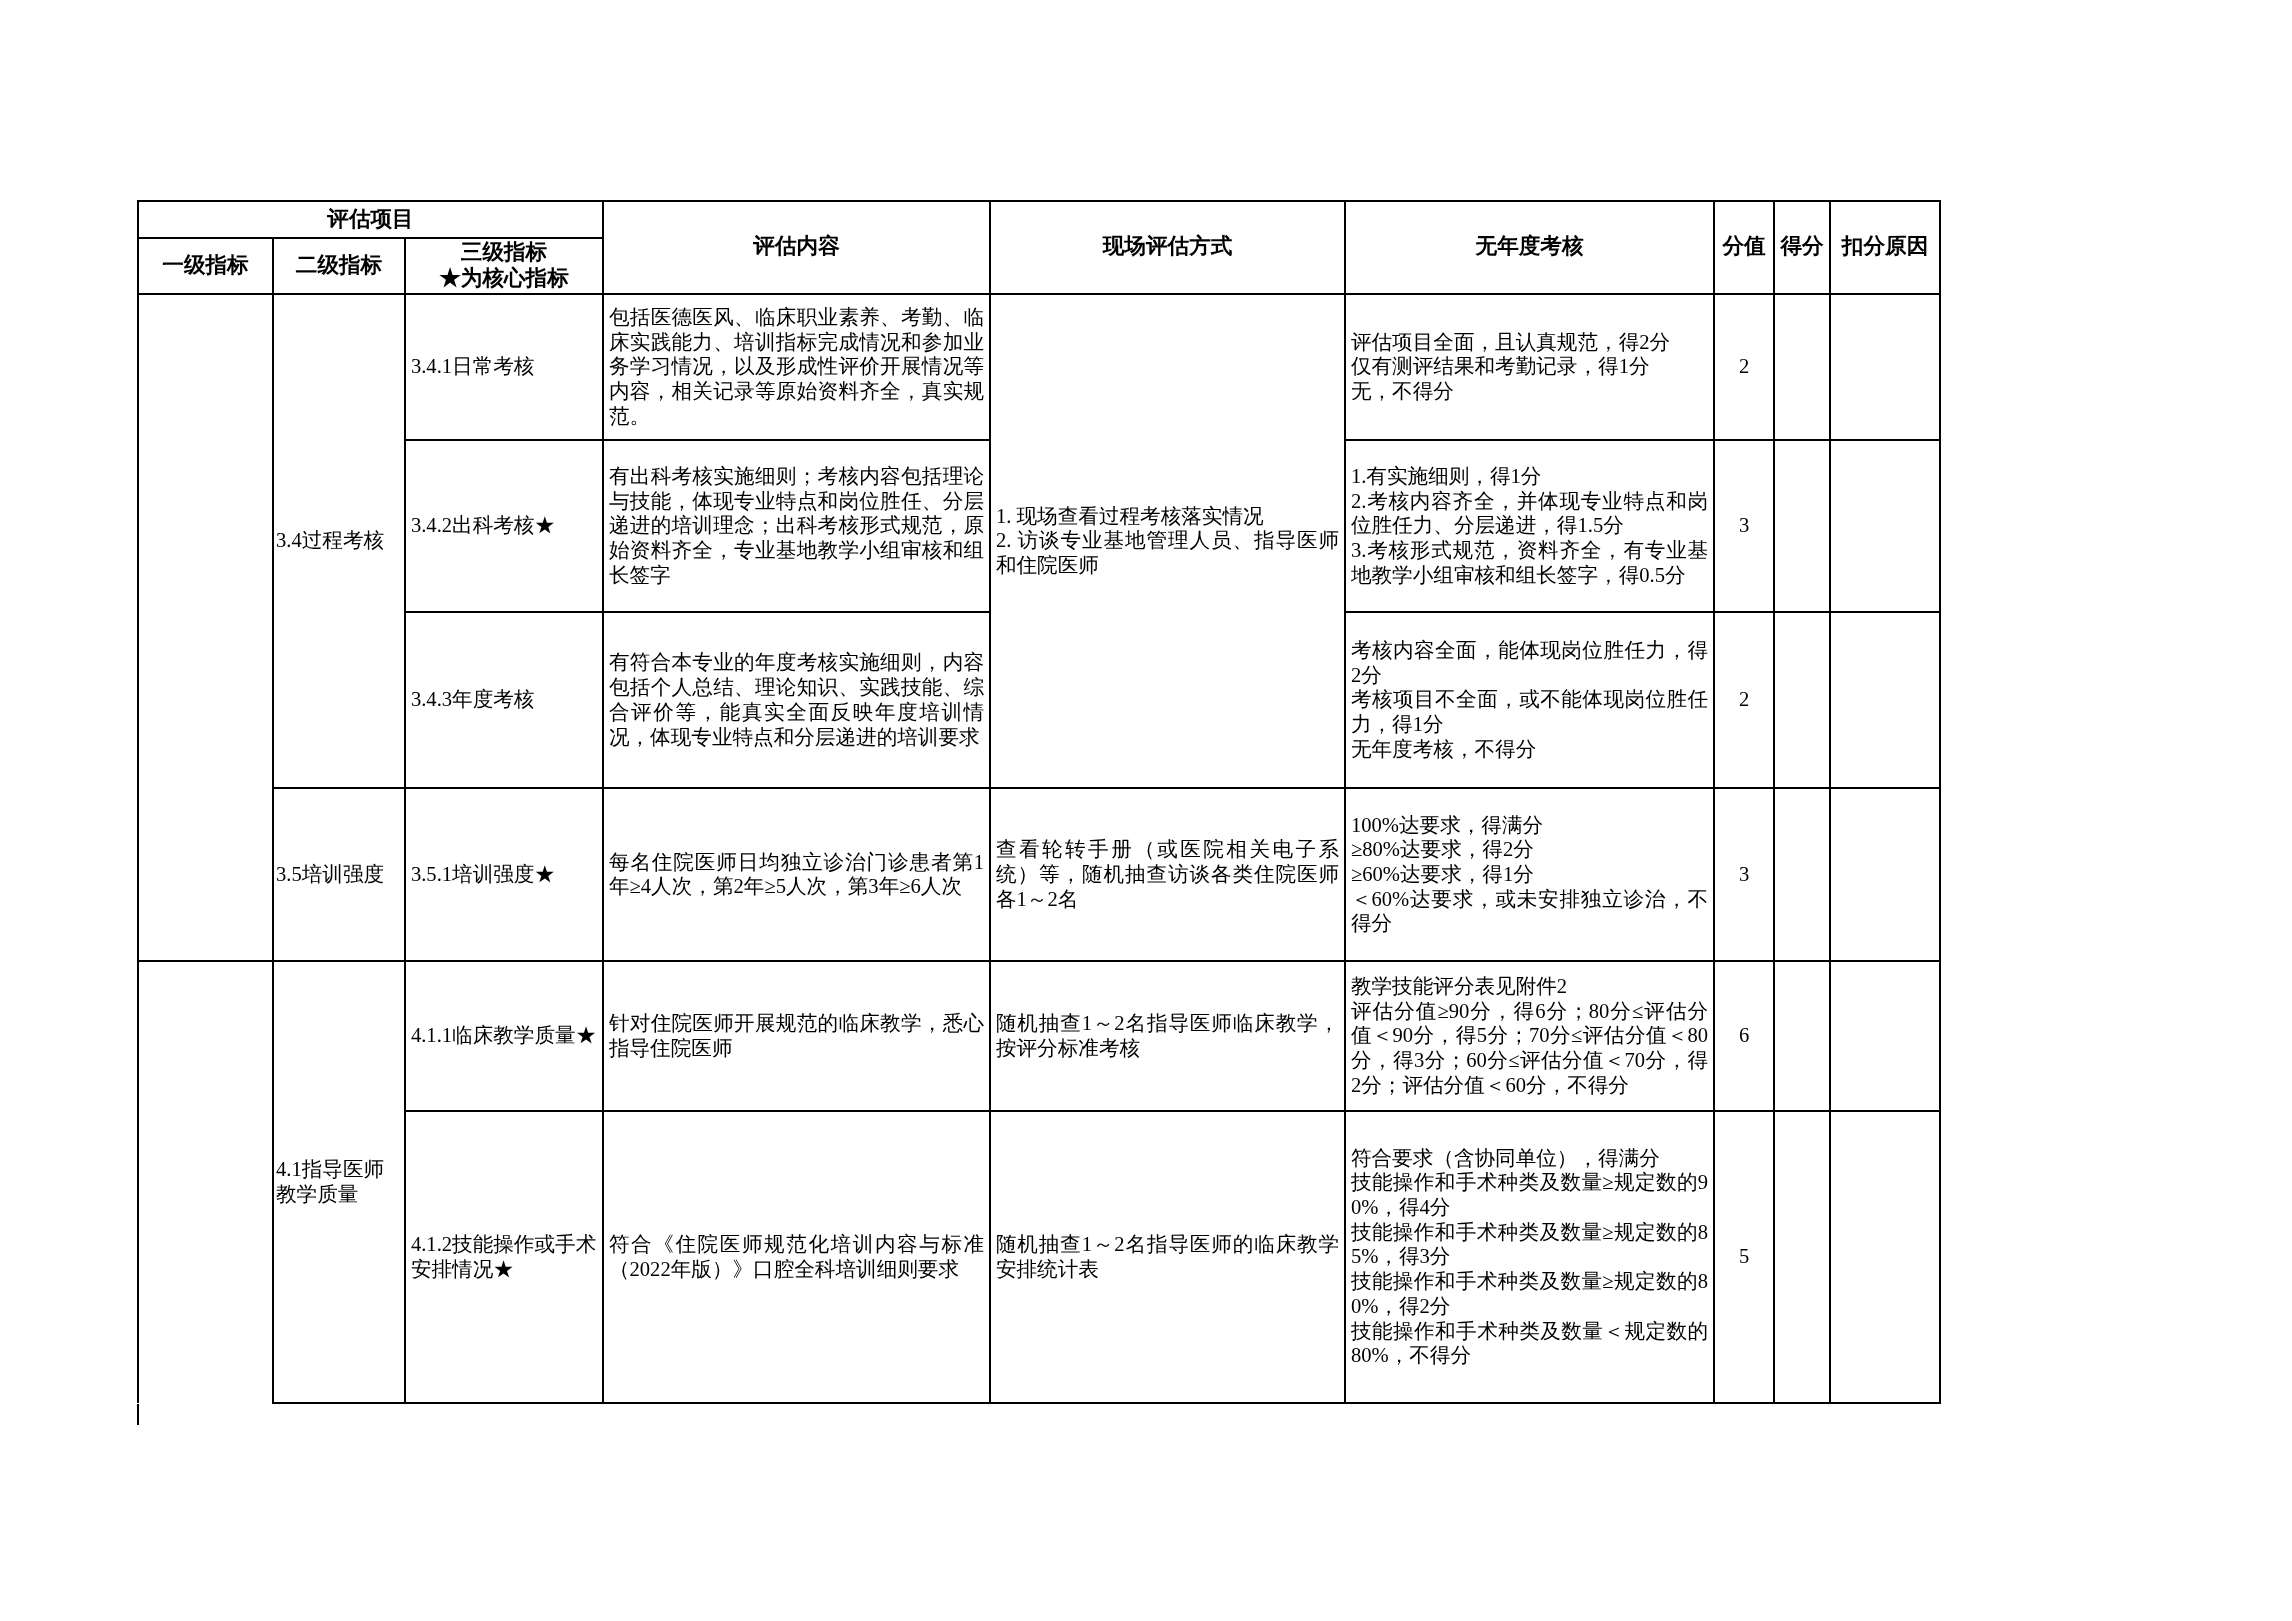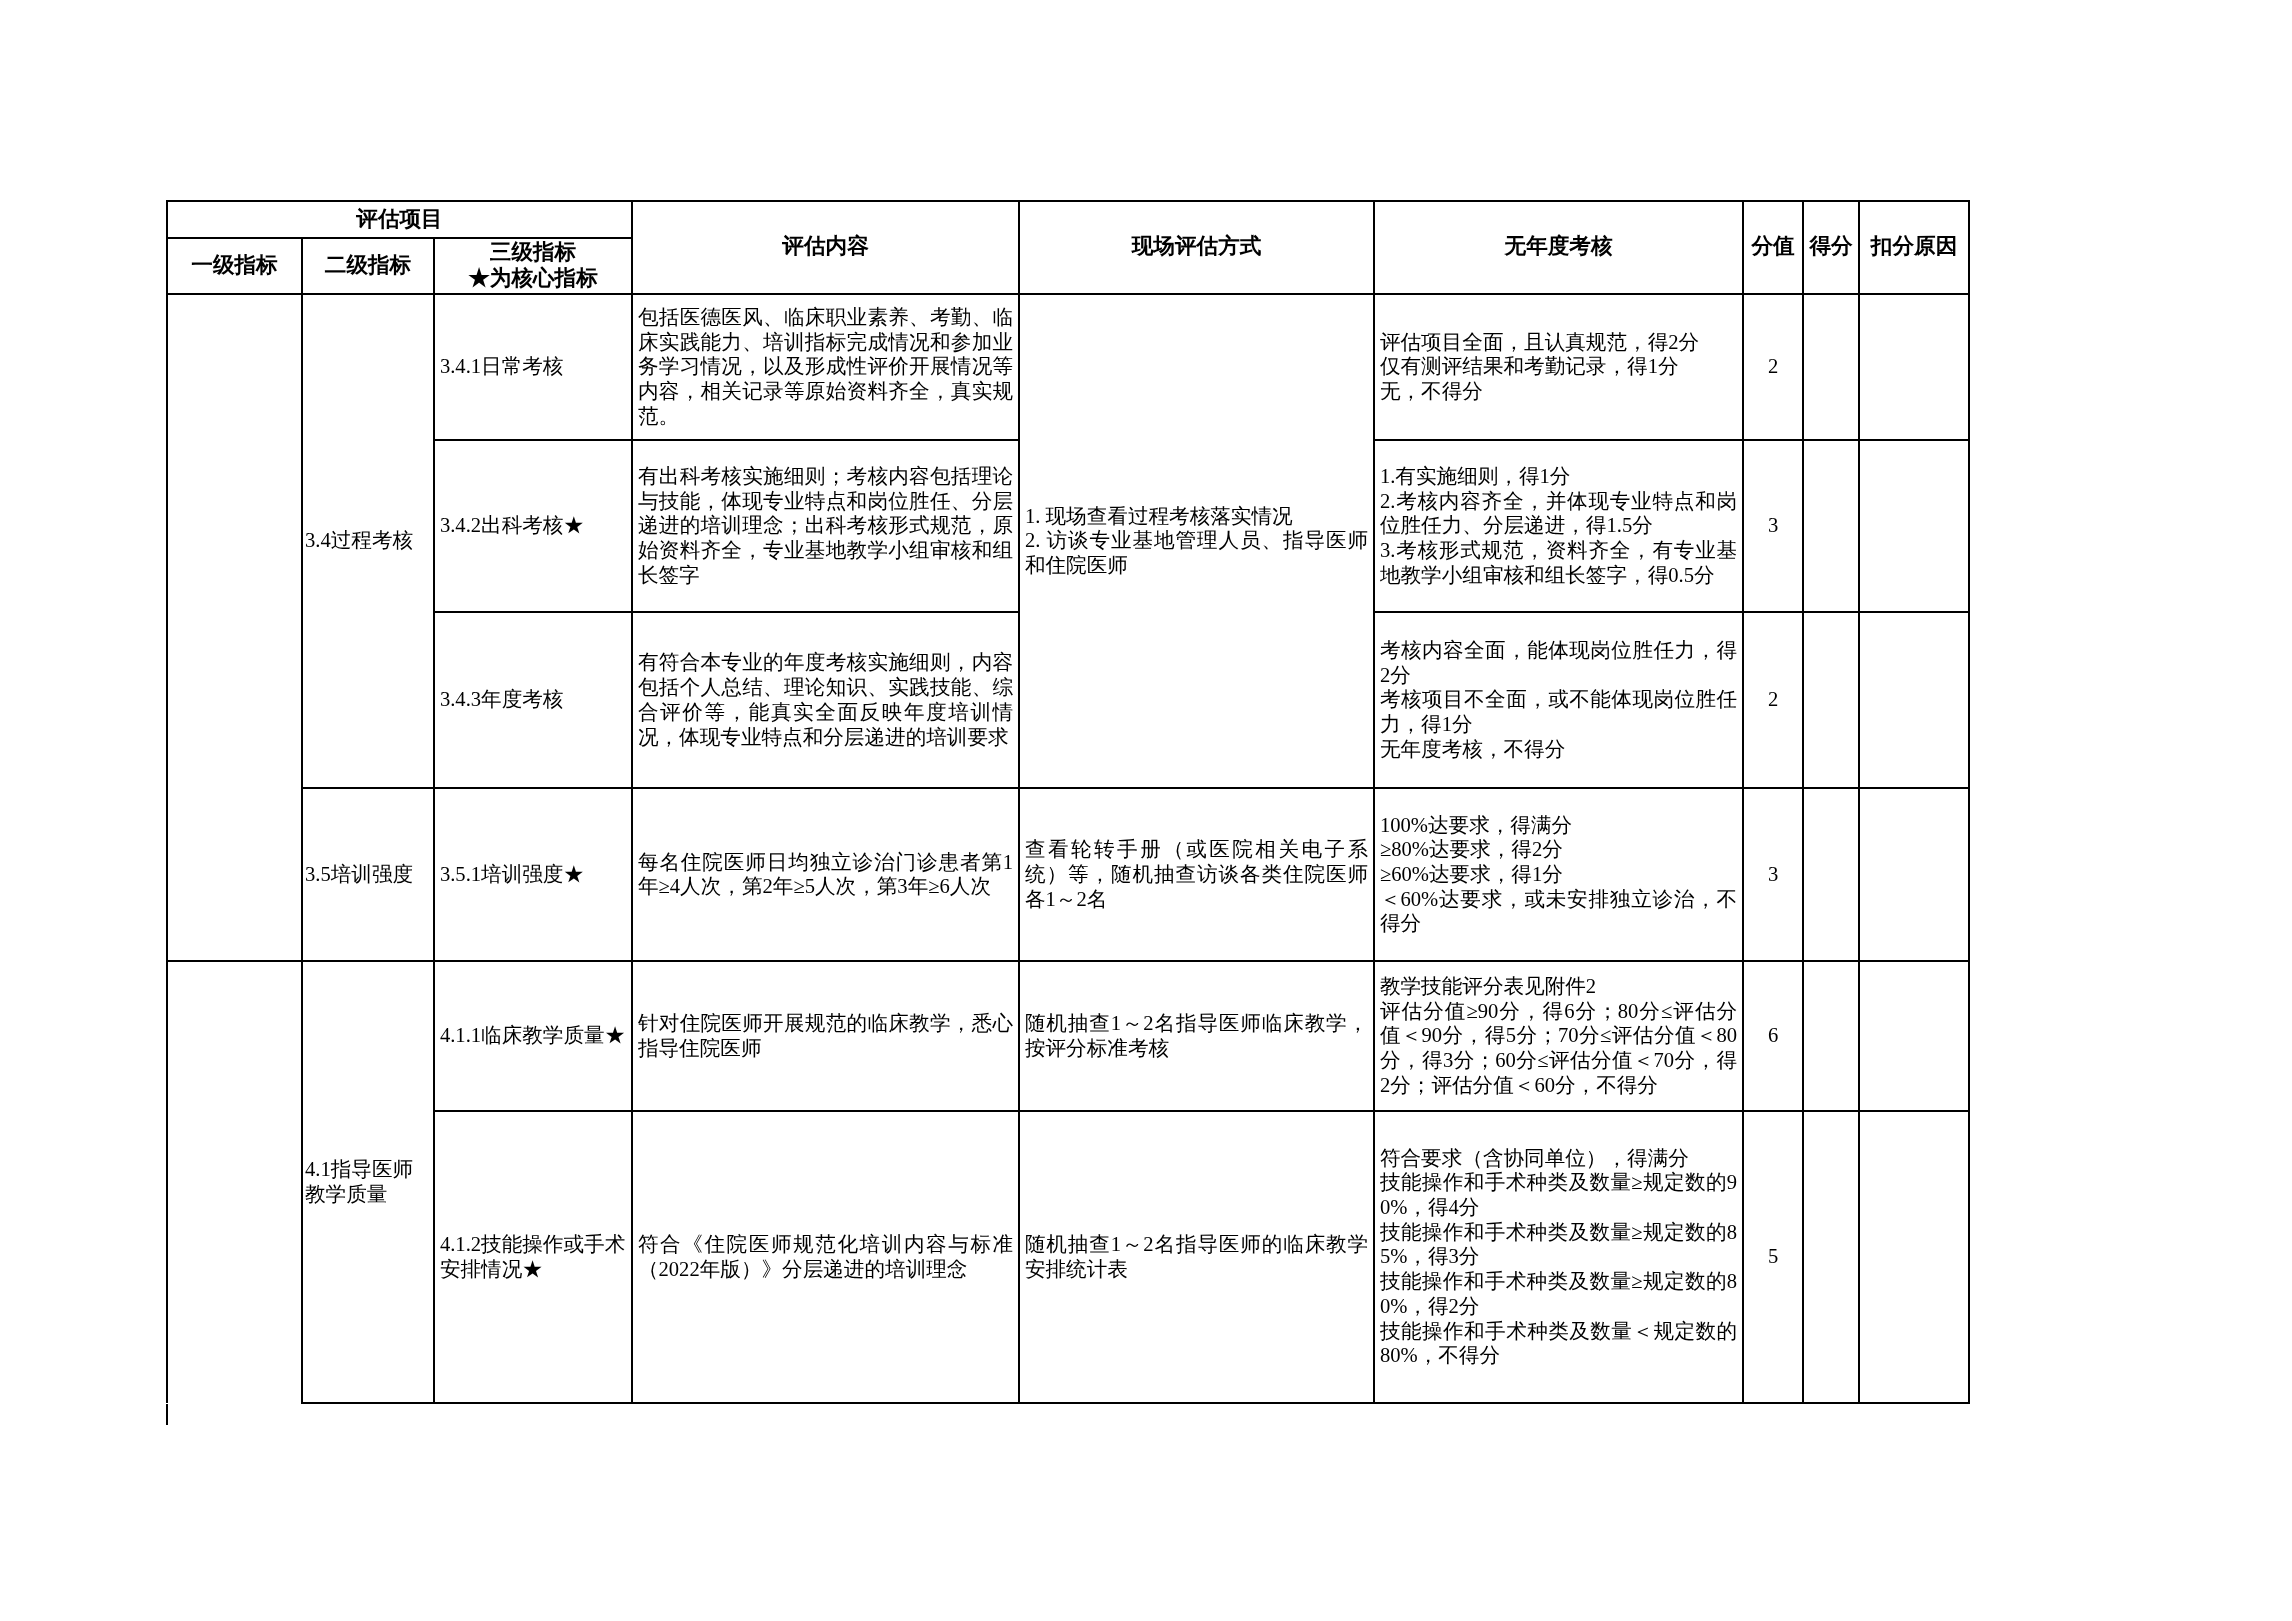--- a/index.html
+++ b/index.html
@@ -1,21 +1,21 @@
 <!DOCTYPE html>
 <html><head>
 <meta charset="utf-8">
 <style>
   html,body{margin:0;padding:0;}
   body{
     width:2293px;height:1621px;background:#ffffff;position:relative;
     font-family:"Liberation Serif","DejaVu Serif",serif;color:#000;
     overflow:hidden;
   }
-  .table-wrap{position:absolute;left:166px;top:200px;display:inline-block;}
+  .table-wrap{position:absolute;left:137px;top:200px;display:inline-block;}
   table{border-collapse:collapse;table-layout:fixed;width:1802px;}
   td{
     border:2px solid #000;
     font-size:20.6px;line-height:1.2;
     vertical-align:middle;
     padding:1px 4.9px;
     overflow:hidden;
     word-break:break-all;
   }
   td.hdr{font-weight:bold;text-align:center;font-size:21.6px;padding:1px 2px;}
@@ -121,21 +121,21 @@
       <td class="just">随机抽查1～2名指导医师临床教学，按评分标准考核</td>
       <td class="pre just">教学技能评分表见附件2
 评估分值≥90分，得6分；80分≤评估分值＜90分，得5分；70分≤评估分值＜80分，得3分；60分≤评估分值＜70分，得2分；评估分值＜60分，不得分</td>
       <td class="ctr">6</td>
       <td></td>
       <td></td>
     </tr>
 
     <tr style="height:292px">
       <td>4.1.2技能操作或手术安排情况★</td>
-      <td class="just">符合《住院医师规范化培训内容与标准（2022年版）》分层递进的培训理念</td>
+      <td class="just">符合《住院医师规范化培训内容与标准（2022年版）》口腔全科培训细则要求</td>
       <td class="just">随机抽查1～2名指导医师的临床教学安排统计表</td>
       <td class="pre just">符合要求（含协同单位），得满分
 技能操作和手术种类及数量≥规定数的90%，得4分
 技能操作和手术种类及数量≥规定数的85%，得3分
 技能操作和手术种类及数量≥规定数的80%，得2分
 技能操作和手术种类及数量＜规定数的80%，不得分</td>
       <td class="ctr">5</td>
       <td></td>
       <td></td>
     </tr>

